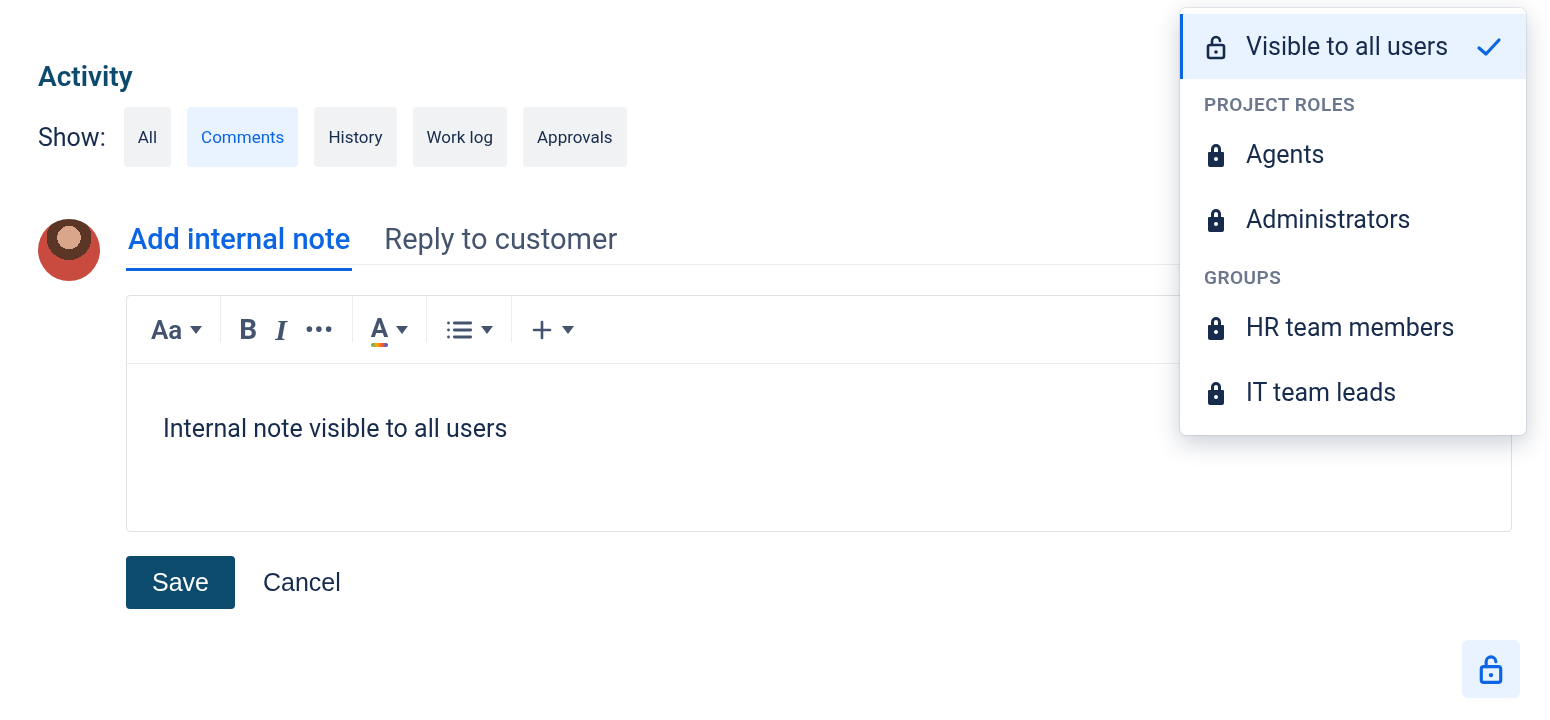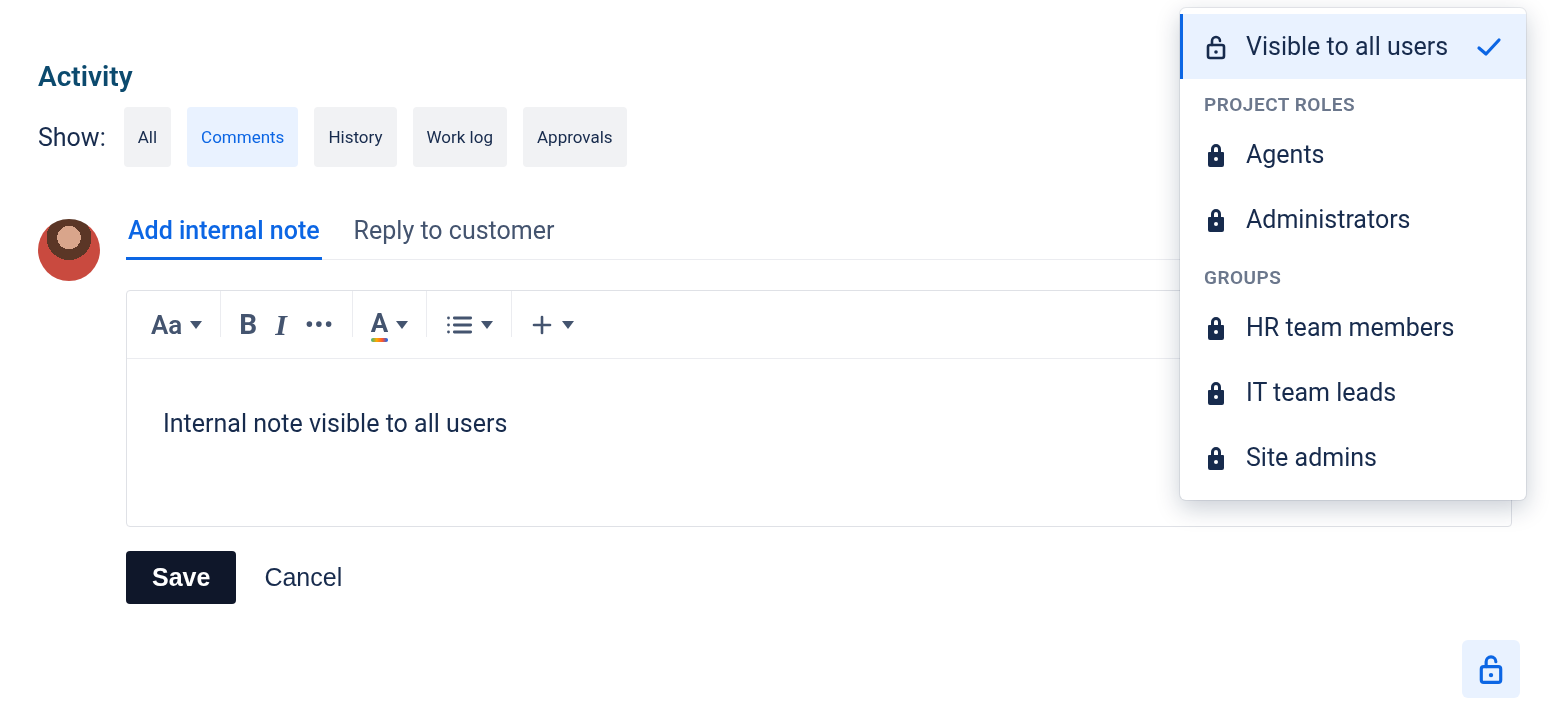--- a/index.html
+++ b/index.html
@@ -77,27 +77,27 @@
 
     .tab-strip {
       display: flex;
       align-items: center;
       gap: 30px;
       border-bottom: 1px solid #EBECF0;
       margin-bottom: 30px;
     }
 
     .tab {
-      font-size: 25px;
+      font-size: 29px;
       color: #44546F;
       padding: 0 2px 12px 2px;
       cursor: pointer;
       border-bottom: 3px solid transparent;
       position: relative;
-      top: 1px;
+      top: 7px;
     }
     .tab.active {
       color: #0C66E4;
       border-bottom-color: #0C66E4;
       font-weight: 500;
     }
 
     .editor {
       border: 1px solid #DFE1E6;
       border-radius: 4px;
@@ -161,27 +161,27 @@
       color: #172B4D;
     }
 
     .buttons-row {
       display: flex;
       align-items: center;
       gap: 28px;
       margin-top: 24px;
     }
     .btn-primary {
-      background: #0f172a;
+      background: #0c4a6e;
       color: #fff;
       border: none;
       border-radius: 4px;
       padding: 12px 26px;
       font-size: 25px;
-      font-weight: 700;
+      font-weight: 400;
       cursor: pointer;
     }
     .btn-subtle {
       background: none;
       border: none;
       color: #172B4D;
       font-size: 25px;
       cursor: pointer;
     }
 
@@ -373,27 +373,20 @@
   </div>
 
   <div class="panel-item">
     <svg width="24" height="28" viewBox="0 0 24 28" fill="#172B4D">
       <path d="M7 11 V8 a5 5 0 0 1 10 0 V11 h2 a1 1 0 0 1 1 1 v12 a2 2 0 0 1 -2 2 H6 a2 2 0 0 1 -2 -2 V12 a1 1 0 0 1 1 -1 h2 Z M10 11 h4 V8 a2 2 0 0 0 -4 0 Z"></path>
       <circle cx="12" cy="18" r="2" fill="#fff"></circle>
     </svg>
     <span>IT team leads</span>
   </div>
 
-  <div class="panel-item">
-    <svg width="24" height="28" viewBox="0 0 24 28" fill="#172B4D">
-      <path d="M7 11 V8 a5 5 0 0 1 10 0 V11 h2 a1 1 0 0 1 1 1 v12 a2 2 0 0 1 -2 2 H6 a2 2 0 0 1 -2 -2 V12 a1 1 0 0 1 1 -1 h2 Z M10 11 h4 V8 a2 2 0 0 0 -4 0 Z"></path>
-      <circle cx="12" cy="18" r="2" fill="#fff"></circle>
-    </svg>
-    <span>Site admins</span>
-  </div>
 </div>
 
 <div class="lock-corner">
   <svg width="30" height="34" viewBox="0 0 24 28" fill="none" stroke="#0C66E4" stroke-width="2.6" stroke-linejoin="round">
     <rect x="4" y="12" width="16" height="13" rx="2"></rect>
     <path d="M8 12 V8 a4 4 0 0 1 8 0" stroke-linecap="round"></path>
     <circle cx="12" cy="19" r="1.8" fill="#0C66E4" stroke="none"></circle>
   </svg>
 </div>
 

